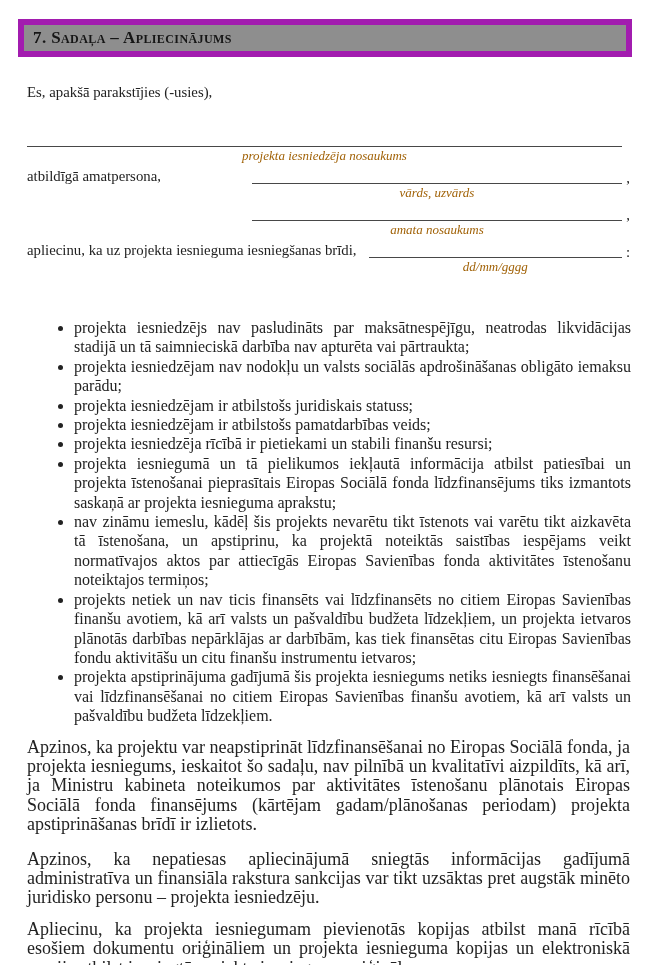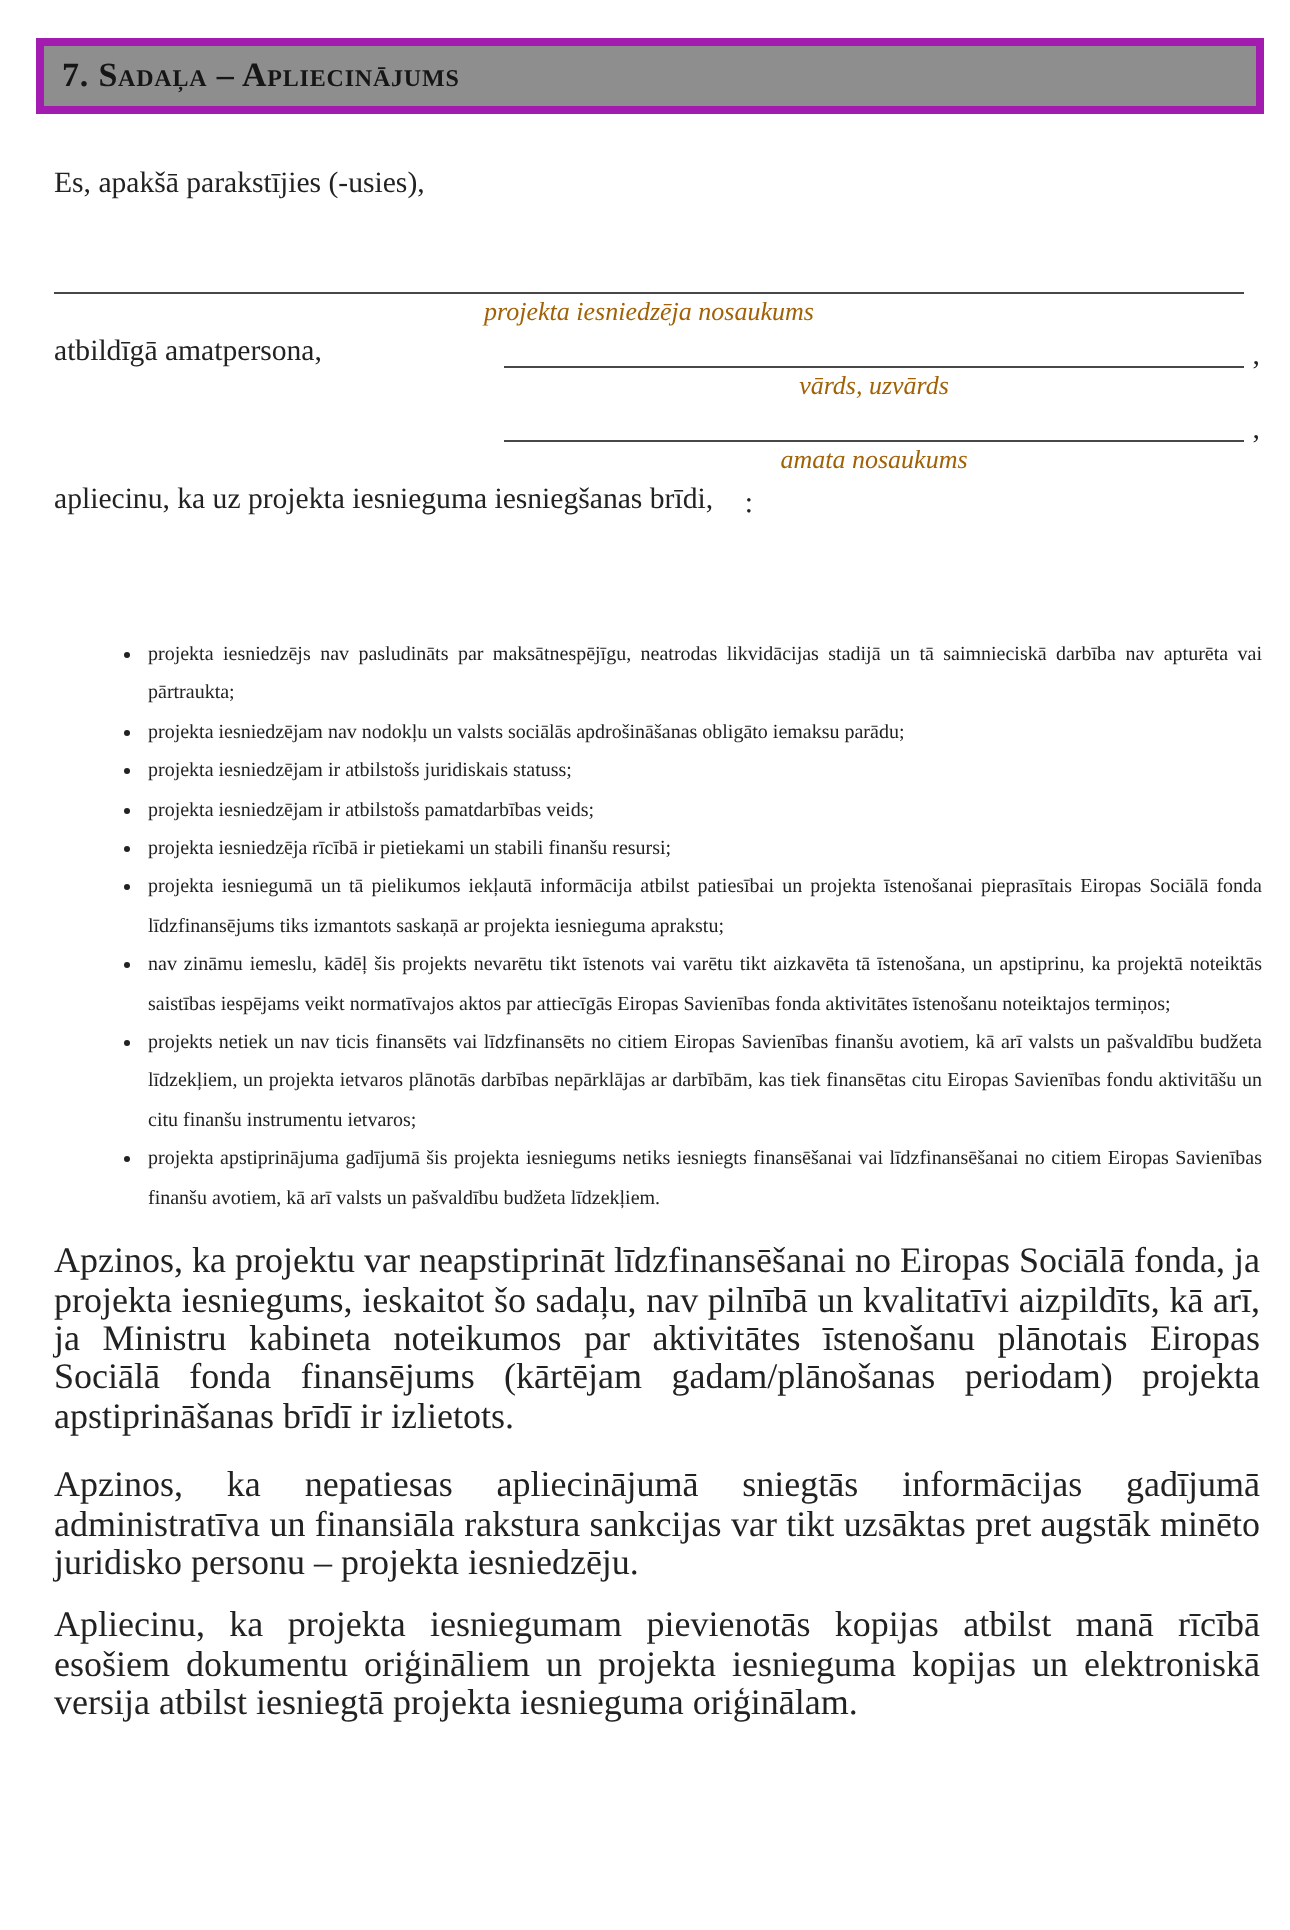--- a/index.html
+++ b/index.html
@@ -12,21 +12,21 @@
     height: 965px;
     background: #ffffff;
     color: #222222;
     overflow: hidden;
   }
 
   .section-header {
     margin: 19px 13px 0 18px;
     height: 38px;
     background: #8e8e8e;
-    border: 4px solid #a21caf;
+    border: 6px solid #a21caf;
     display: flex;
     align-items: center;
     padding-left: 9px;
   }
   .section-title {
     font-weight: bold;
     font-variant: small-caps;
     font-size: 17px;
     letter-spacing: 0.4px;
     color: #161616;
@@ -83,21 +83,21 @@
     white-space: nowrap;
     padding-right: 12px;
   }
 
   .bullet-list {
     margin: 42px 14px 0 27px;
     padding-left: 47px;
     list-style: disc outside;
   }
   .bullet-list li {
-    font-size: 10px;
+    font-size: 16px;
     line-height: 19.4px;
     text-align: justify;
   }
 
   .para {
     margin: 15px 15px 0 27px;
     font-size: 18px;
     line-height: 19.4px;
     text-align: justify;
   }
@@ -138,20 +138,24 @@
       <div class="form-label"></div>
       <div class="form-field">
         <div class="field-line"></div>
         <div class="field-caption">amata nosaukums</div>
       </div>
       <div class="form-suffix">,</div>
     </div>
 
     <div class="form-row row-date">
       <div class="form-label">apliecinu, ka uz projekta iesnieguma iesniegšanas brīdi,</div>
+      <div class="form-field">
+        <div class="field-line"></div>
+        <div class="field-caption">dd/mm/gggg</div>
+      </div>
       <div class="form-suffix">:</div>
     </div>
 
   </div>
 
   <ul class="bullet-list">
     <li>projekta iesniedzējs nav pasludināts par maksātnespējīgu, neatrodas likvidācijas stadijā un tā saimnieciskā darbība nav apturēta vai pārtraukta;</li>
     <li>projekta iesniedzējam nav nodokļu un valsts sociālās apdrošināšanas obligāto iemaksu parādu;</li>
     <li>projekta iesniedzējam ir atbilstošs juridiskais statuss;</li>
     <li>projekta iesniedzējam ir atbilstošs pamatdarbības veids;</li>

